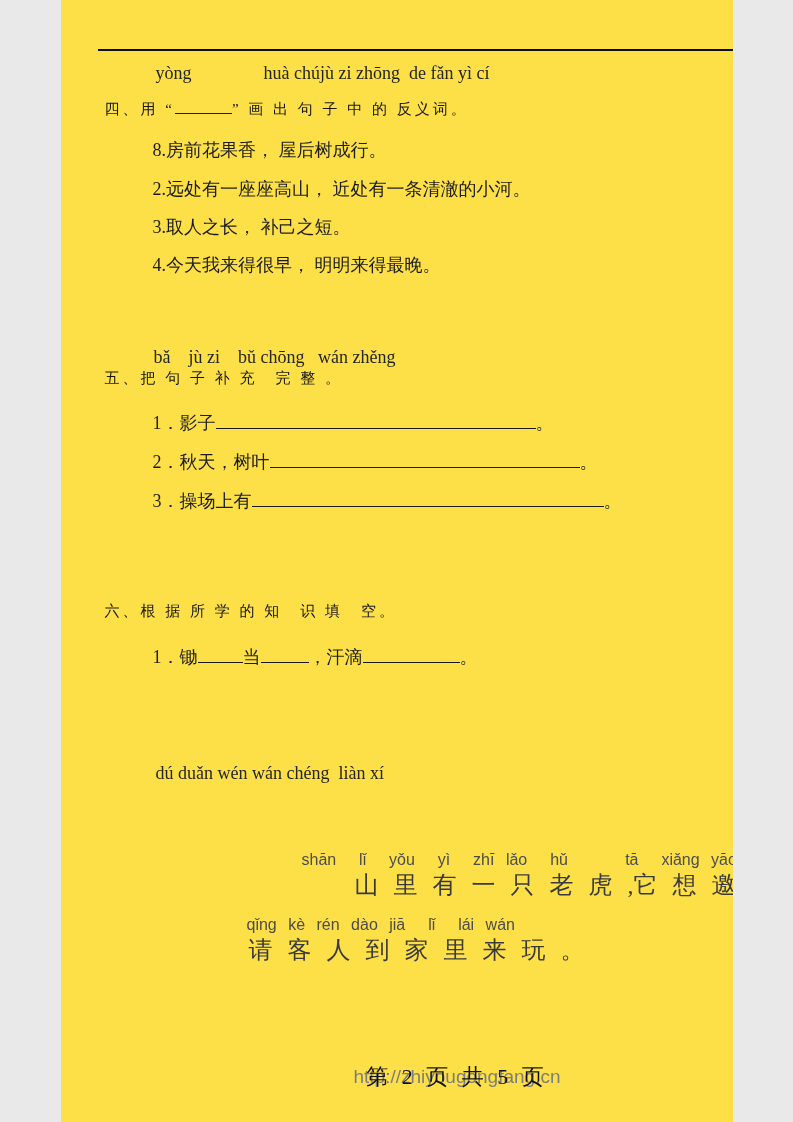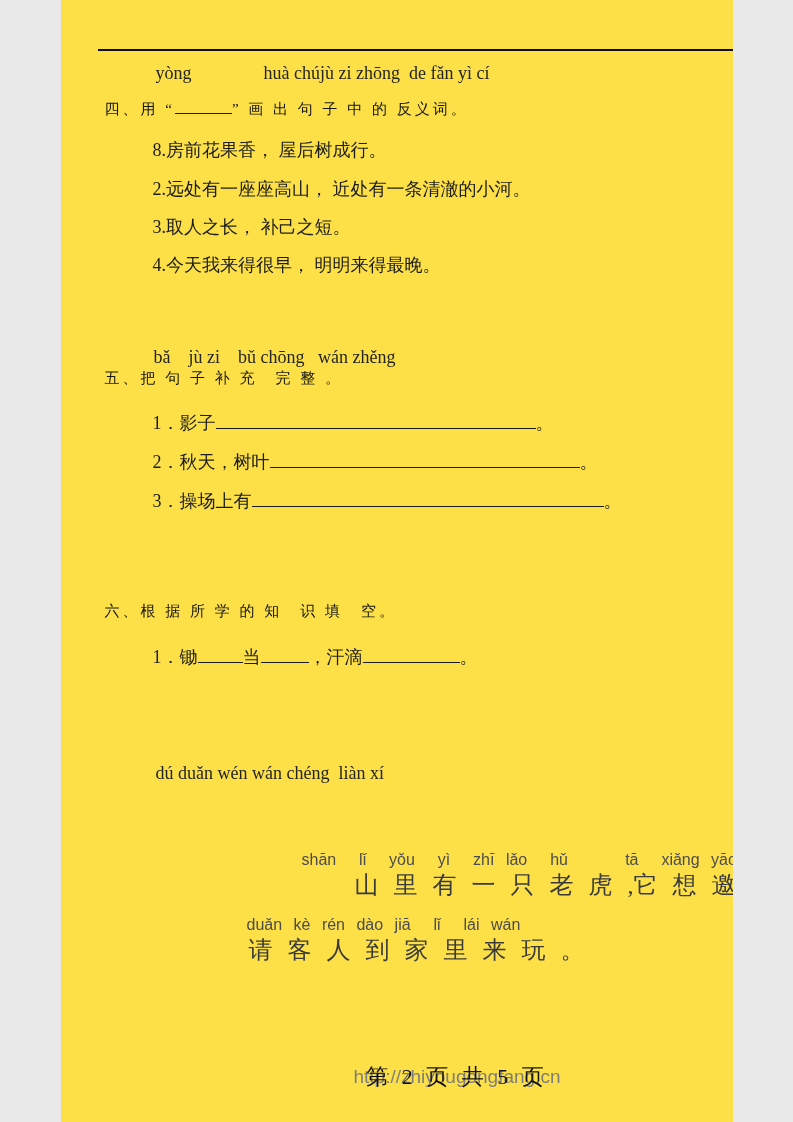--- a/index.html
+++ b/index.html
@@ -137,21 +137,21 @@
 
   <div class="abs item" style="left:92px; top:645px;"><span>1．锄</span><span class="blank bw-61a"></span><span>当</span><span class="blank bw-61b"></span><span>，汗滴</span><span class="blank bw-61c"></span><span>。</span></div>
 
 
   <div class="abs pinyin" style="left:95px; top:764px;">dú duǎn wén wán chéng  liàn xí</div>
 
 
   <div>
     <div class="abs passage-pinyin" style="left:241px; top:851px;">shān  lǐ  yǒu  yì  zhī lǎo  hǔ     tā  xiǎng yāo</div>
     <div class="abs passage-text" style="left:246px; top:872px;margin-left:48px;">山 里 有 一 只 老 虎 ,它 想 邀</div>
-    <div class="abs passage-pinyin" style="left:186px; top:916px;">duǎn kè rén dào jiā  lǐ  lái wán</div>
+    <div class="abs passage-pinyin" style="left:186px; top:916px;">qǐng kè rén dào jiā  lǐ  lái wán</div>
     <div class="abs passage-text" style="left:188px; top:937px;">请 客 人 到 家 里 来 玩 。</div>
   </div>
 
   <div class="footer-layer">
     <div class="watermark">http://zhiyougongfang.cn</div>
     <div class="page-number">第 2 页 共 5 页</div>
   </div>
 
 </div>
 

